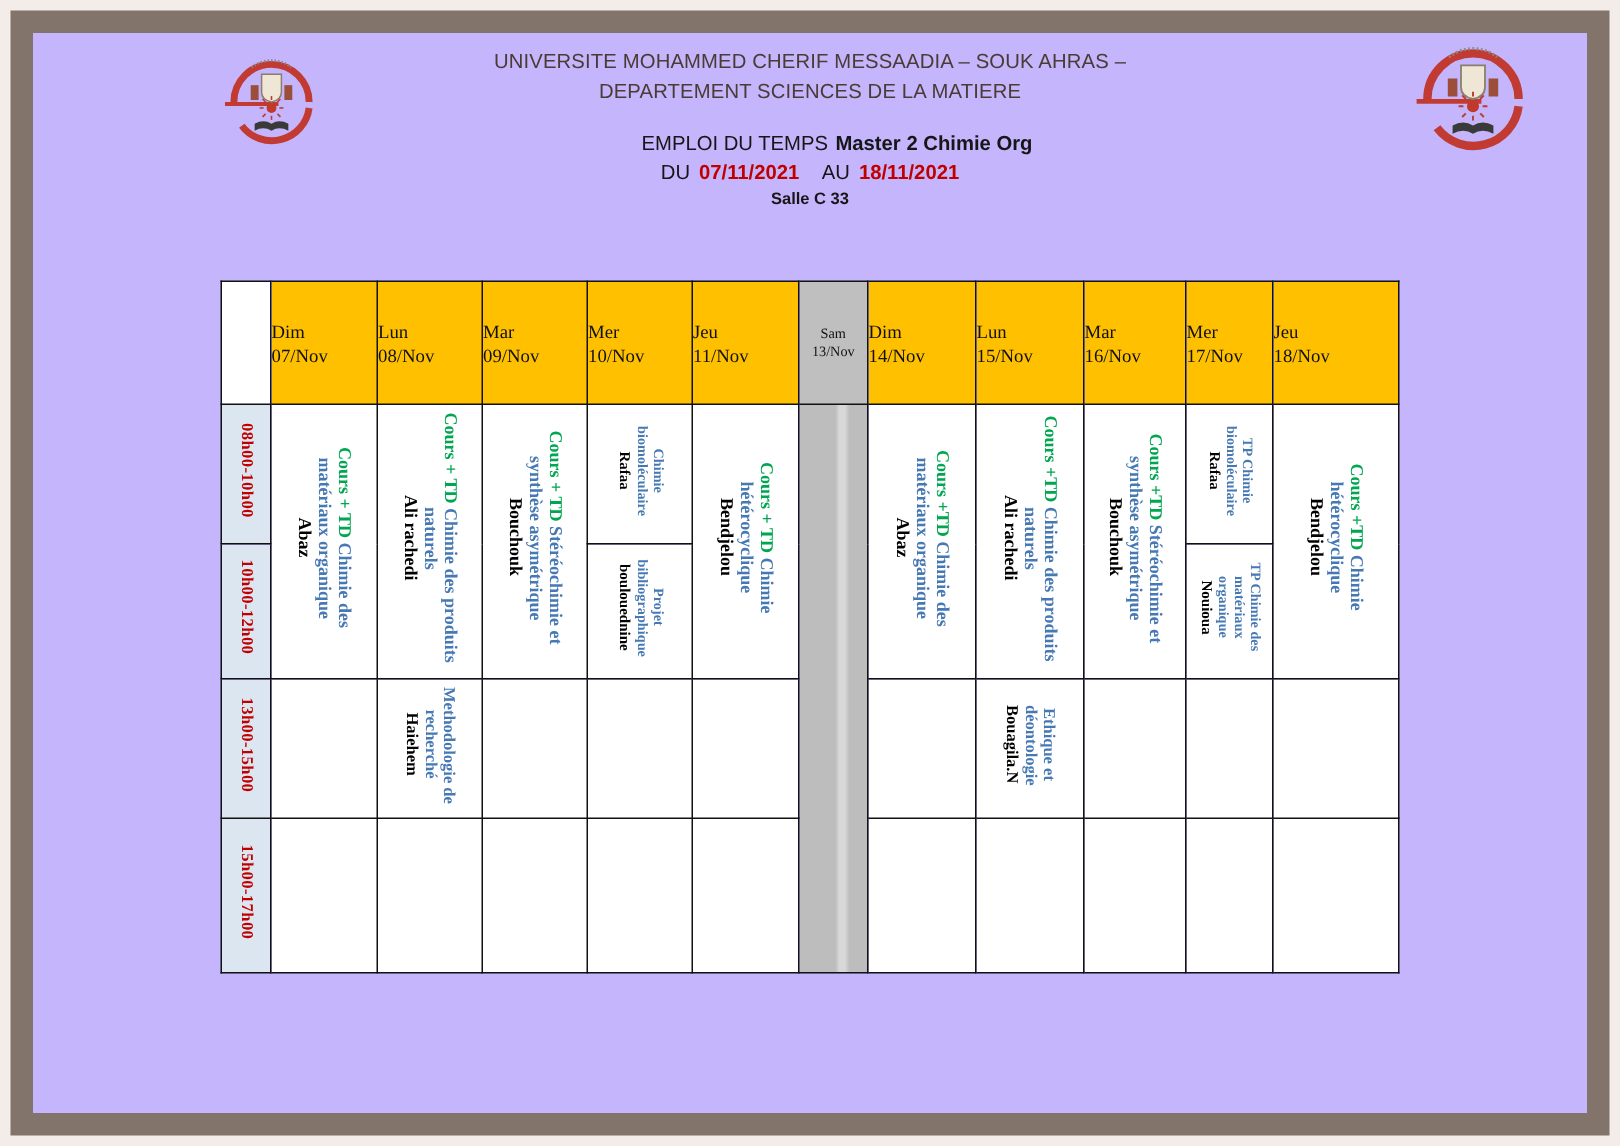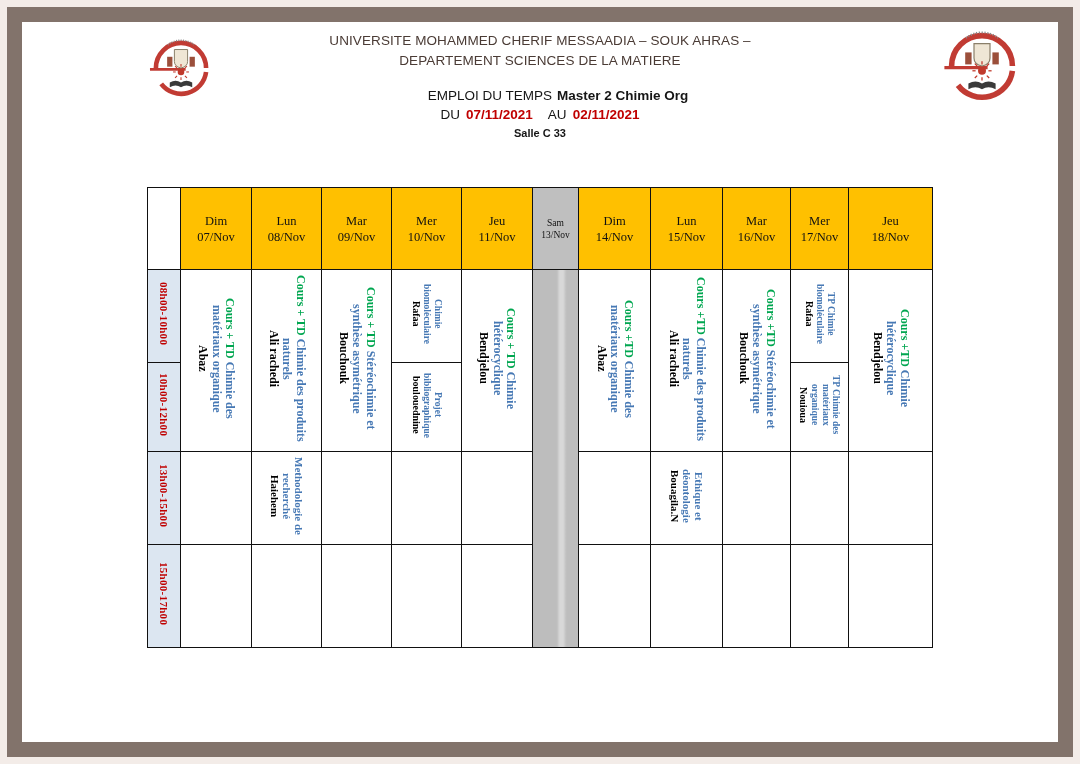--- a/index.html
+++ b/index.html
@@ -2,21 +2,21 @@
 <html><head>
 <meta charset="utf-8">
 <style>
   html,body{margin:0;padding:0;}
   body{
     width:1080px;height:764px;position:relative;overflow:hidden;
     background:#F3ECE8;
     font-family:"Liberation Sans", sans-serif;
   }
   .frame{position:absolute;left:7px;top:7px;right:7px;bottom:7px;background:#82736B;}
-  .page{position:absolute;left:22px;top:22px;right:22px;bottom:22px;background:#ffffff;}
+  .page{position:absolute;left:22px;top:22px;right:22px;bottom:22px;background:#c4b5fd;}
 
   
   .hdr-block{position:absolute;left:0;right:0;top:9px;text-align:center;}
   .uni-line{font-size:13.5px;line-height:19.5px;color:#4A3B35;letter-spacing:.1px;}
   .title-line{font-size:13.5px;line-height:19px;color:#161616;margin-top:16px;padding-left:36px;}
   .title-line .bold{font-weight:bold;margin-left:5px;}
   .date-line{font-size:13.5px;line-height:19px;color:#161616;}
   .date-line .red{color:#C00000;font-weight:bold;text-align:center;}
   .date-line .lbl2{margin-left:12px;margin-top:46px;}
   .date-line .red+ .lbl2{margin-left:12px;}
@@ -32,21 +32,21 @@
   table.tt{border-collapse:collapse;table-layout:fixed;width:785px;
     font-family:"Liberation Serif","DejaVu Serif",serif;}
   table.tt td{border:1px solid #111;padding:0;overflow:hidden;}
   tr.r-hdr{height:82px;}
   tr.r1{height:93px;}
   tr.r2{height:85px;}
   tr.r3{height:93px;}
   tr.r4{height:103px;}
 
   td.corner{background:#fff;}
-  td.day{background:#FFC000;text-align:center;vertical-align:middle;}
+  td.day{background:#FFC000;text-align:left;vertical-align:middle;}
   td.day .dl{display:block;font-size:12.5px;line-height:16px;color:#111;}
   td.samhdr{background:#BFBFBF;text-align:center;vertical-align:middle;}
   td.samhdr .dl{display:block;font-size:9.5px;line-height:12px;color:#111;}
   td.samcol{background:linear-gradient(90deg,#BDBDBD 0%,#BDBDBD 52%,#D8D8D8 58%,#D8D8D8 66%,#BDBDBD 73%);}
 
   td.time{background:#DCE6F1;text-align:center;vertical-align:middle;}
   .vwrap{display:inline-block;writing-mode:vertical-rl;text-align:center;}
   .vtime{display:inline-block;writing-mode:vertical-rl;height:84px;
     font-size:11px;font-weight:bold;color:#C00000;text-align:center;letter-spacing:.3px;}
 
@@ -96,21 +96,21 @@
     <use href="#seal"></use>
   </svg>
   <svg class="logo logo-right" viewBox="0 0 100 100">
     <use href="#seal"></use>
   </svg>
 
   <div class="hdr-block">
     <div class="uni-line">UNIVERSITE MOHAMMED CHERIF MESSAADIA – SOUK AHRAS –</div>
     <div class="uni-line">DEPARTEMENT SCIENCES DE  LA MATIERE</div>
     <div class="title-line"><span>EMPLOI DU TEMPS</span><span class="bold">Master 2  Chimie Org</span></div>
-    <div class="date-line"><span>DU</span><span class="red">07/11/2021</span><span class="lbl2">AU</span><span class="red">02/11/2021</span></div>
+    <div class="date-line"><span>DU</span><span class="red">07/11/2021</span><span class="lbl2">AU</span><span class="red">18/11/2021</span></div>
     <div class="salle-line">Salle C 33</div>
   </div>
 
   <div class="tt-wrap">
   <table class="tt">
     <colgroup>
       <col style="width:33px">
           <col style="width:71px">
           <col style="width:70px">
           <col style="width:70px">

